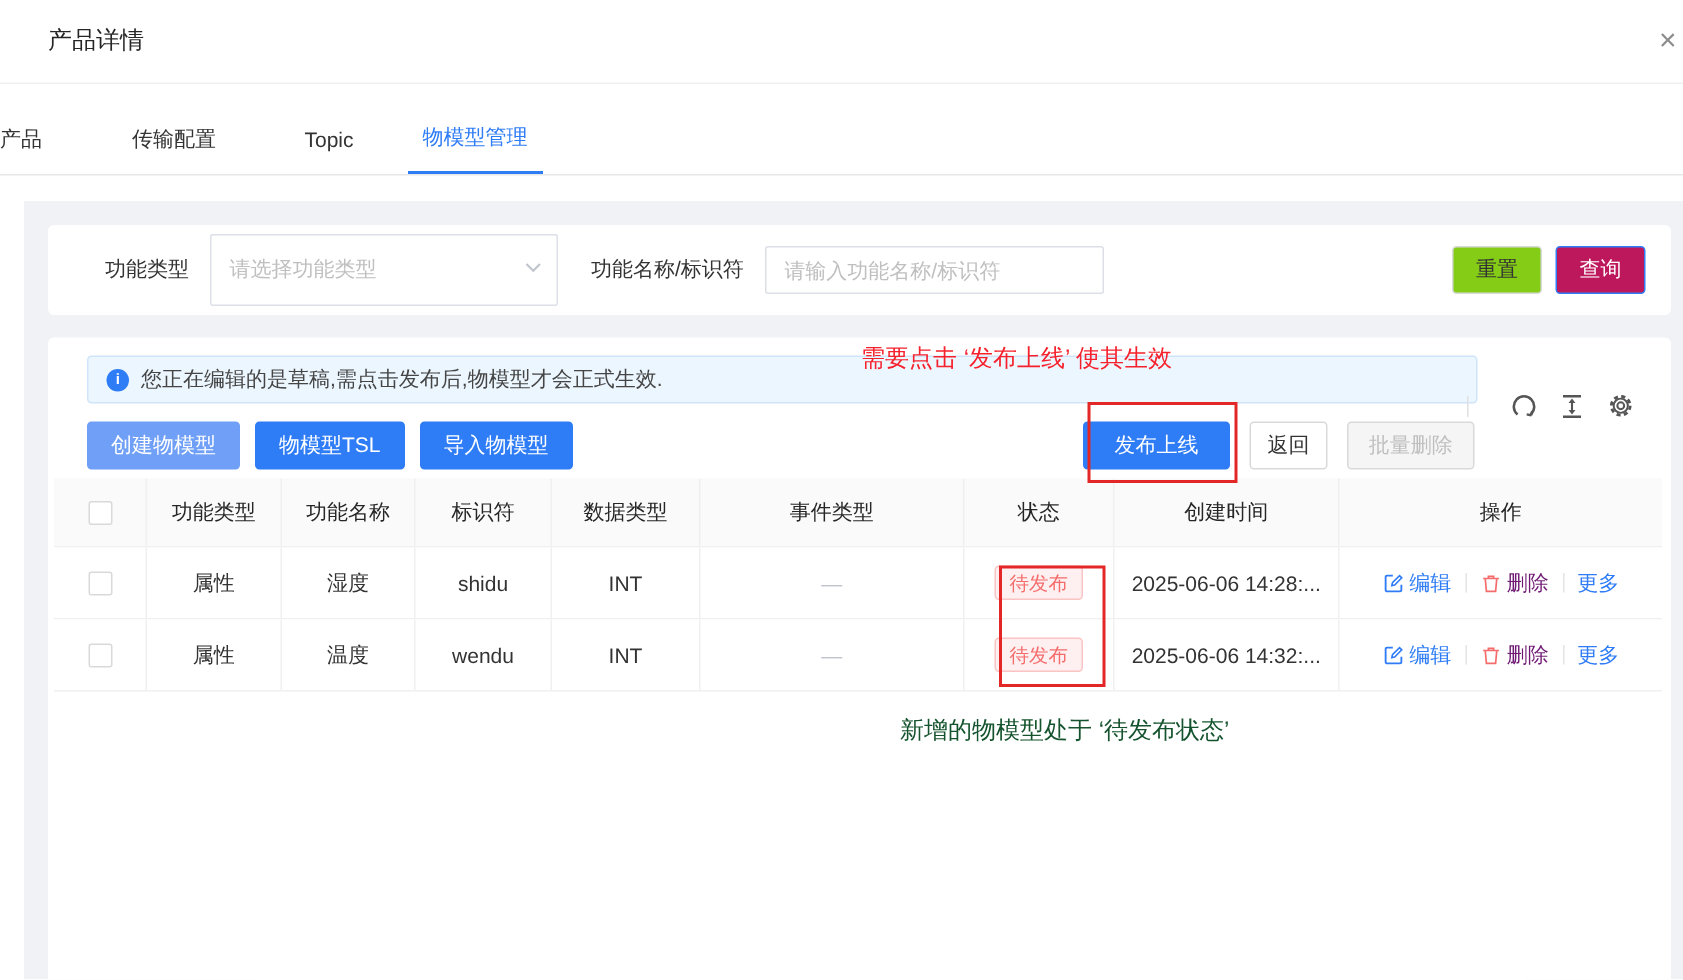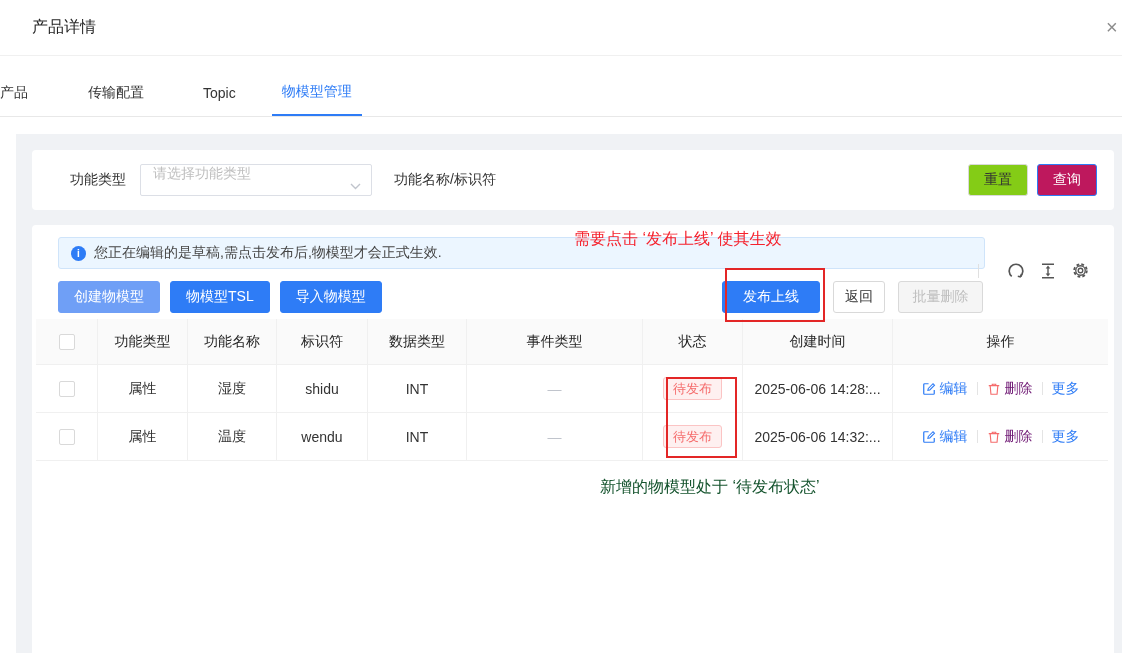--- a/index.html
+++ b/index.html
@@ -20,22 +20,22 @@
   .tab.t2 { margin-right:36px; }
   .tab.active { color:#2e7cf6; border-bottom:2px solid #2e7cf6; margin-bottom:-1px; padding-left:10px; padding-right:10px; }
 
   
   .content { position:absolute; left:16px; top:134px; right:0; bottom:0; background:#f0f2f5; }
 
   
   .fcard { position:absolute; left:16px; top:16px; right:8px; height:60px; background:#fff; border-radius:4px;
            display:flex; align-items:center; padding-left:38px; }
   .flabel { color:#333; white-space:nowrap; }
-  .select { position:relative; width:232px; height:32px; border:1px solid #dcdfe6; border-radius:2px; margin-left:14px;
-            display:flex; padding:0 28px 0 12px; color:#bfbfbf; cursor:pointer; background:#fff; }
+  .select { position:relative; width:232px; height:48px; border:1px solid #dcdfe6; border-radius:2px; margin-left:14px;
+            display:flex; align-items:center; padding:0 28px 0 12px; color:#bfbfbf; cursor:pointer; background:#fff; }
   .select .chev { position:absolute; right:10px; top:12px; }
   .flabel2 { margin-left:22px; }
   .tinput { width:226px; height:32px; border:1px solid #dcdfe6; border-radius:2px; margin-left:14px; padding:0 12px;
             font-size:14px; color:#333; outline:none; font-family:inherit; }
   .tinput::placeholder { color:#bfbfbf; }
   .btn { height:32px; border-radius:3px; font-size:14px; display:flex; align-items:center; justify-content:center; cursor:pointer; }
   .btn-reset { margin-left:auto; width:60px; background:#84cc16; border:1px solid #d9d9d9; color:#333; }
   .btn-query { width:60px; margin:0 17px 0 9px; background:#be185d; color:#fff; border:1px solid #2e7cf6; }
 
   
@@ -107,20 +107,21 @@
       <span class="flabel">功能类型</span>
       <div class="select">
         <span>请选择功能类型</span>
         <span class="chev">
           <svg width="11" height="7" viewBox="0 0 11 7">
               <path d="M1 1 l4.5 4.5 L10 1" fill="none" stroke="#c0c4cc" stroke-width="1.4"></path>
             </svg>
         </span>
       </div>
       <span class="flabel flabel2">功能名称/标识符</span>
+      <input class="tinput" placeholder="请输入功能名称/标识符" style="">
       <div class="btn btn-reset">重置</div>
       <div class="btn btn-query">查询</div>
     </div>
 
     <div class="mcard">
 
       <div class="alert">
         <span class="info-ic">i</span>
         <span>您正在编辑的是草稿,需点击发布后,物模型才会正式生效.</span>
       </div>

